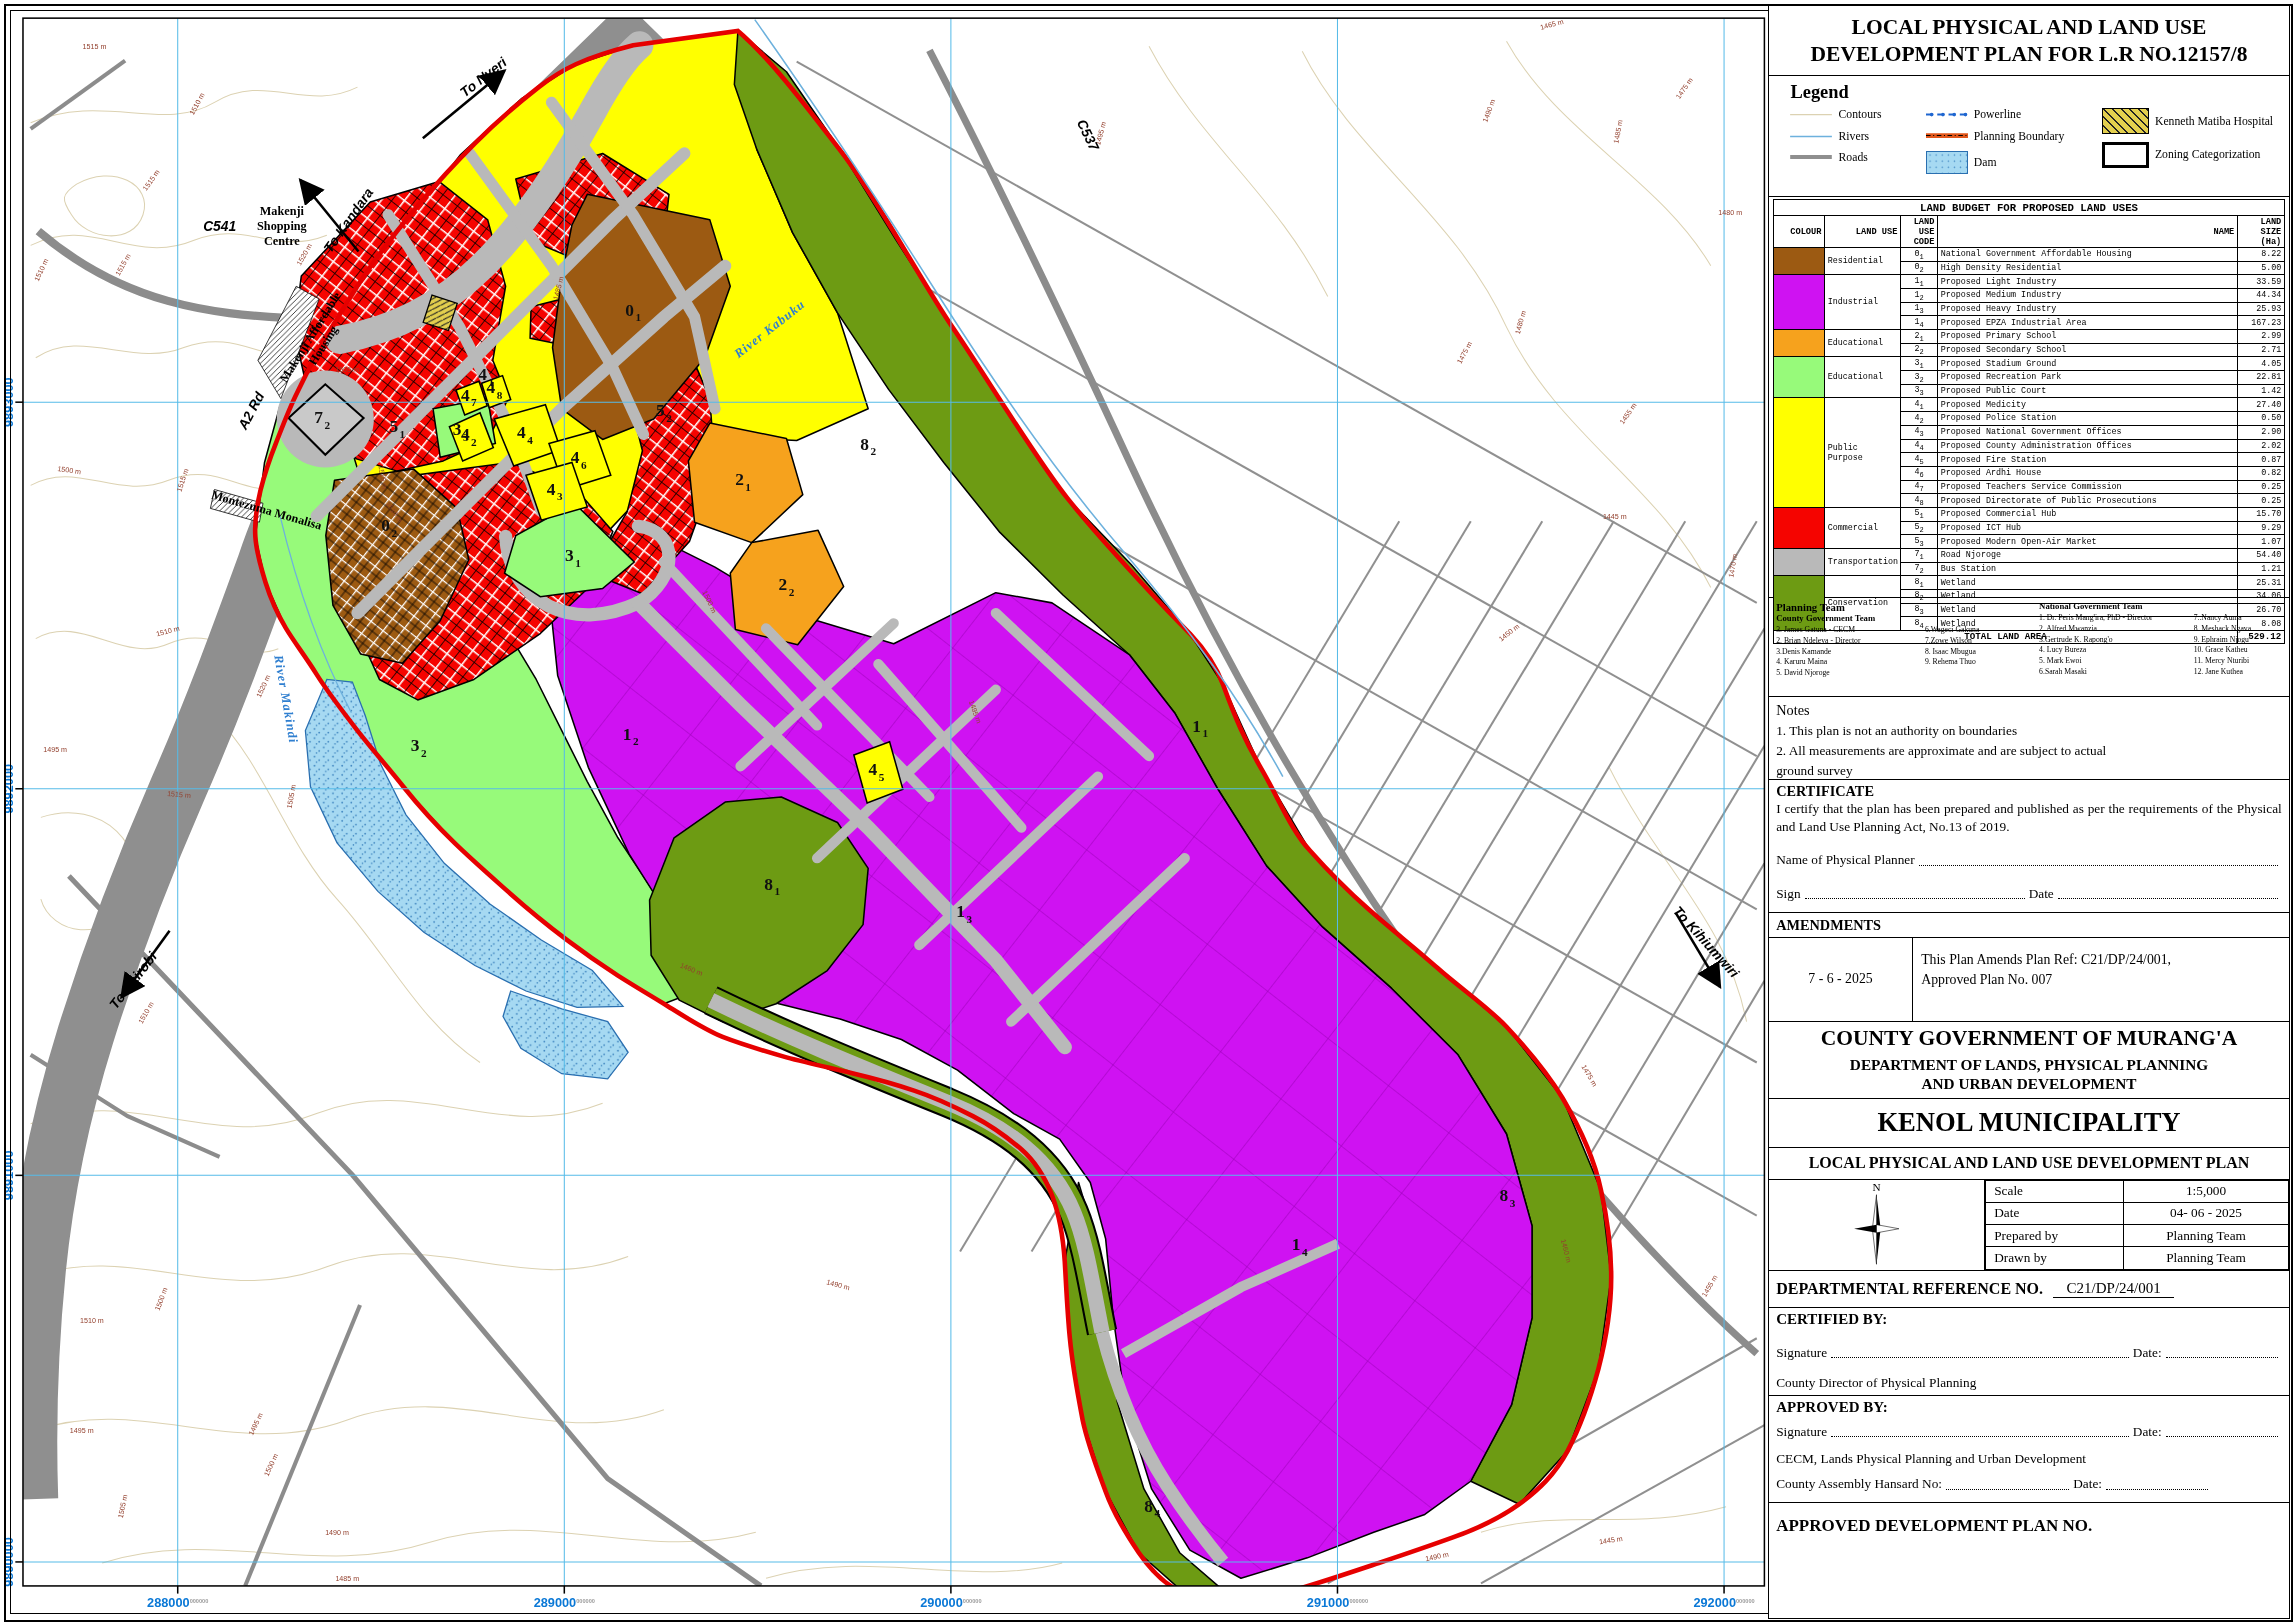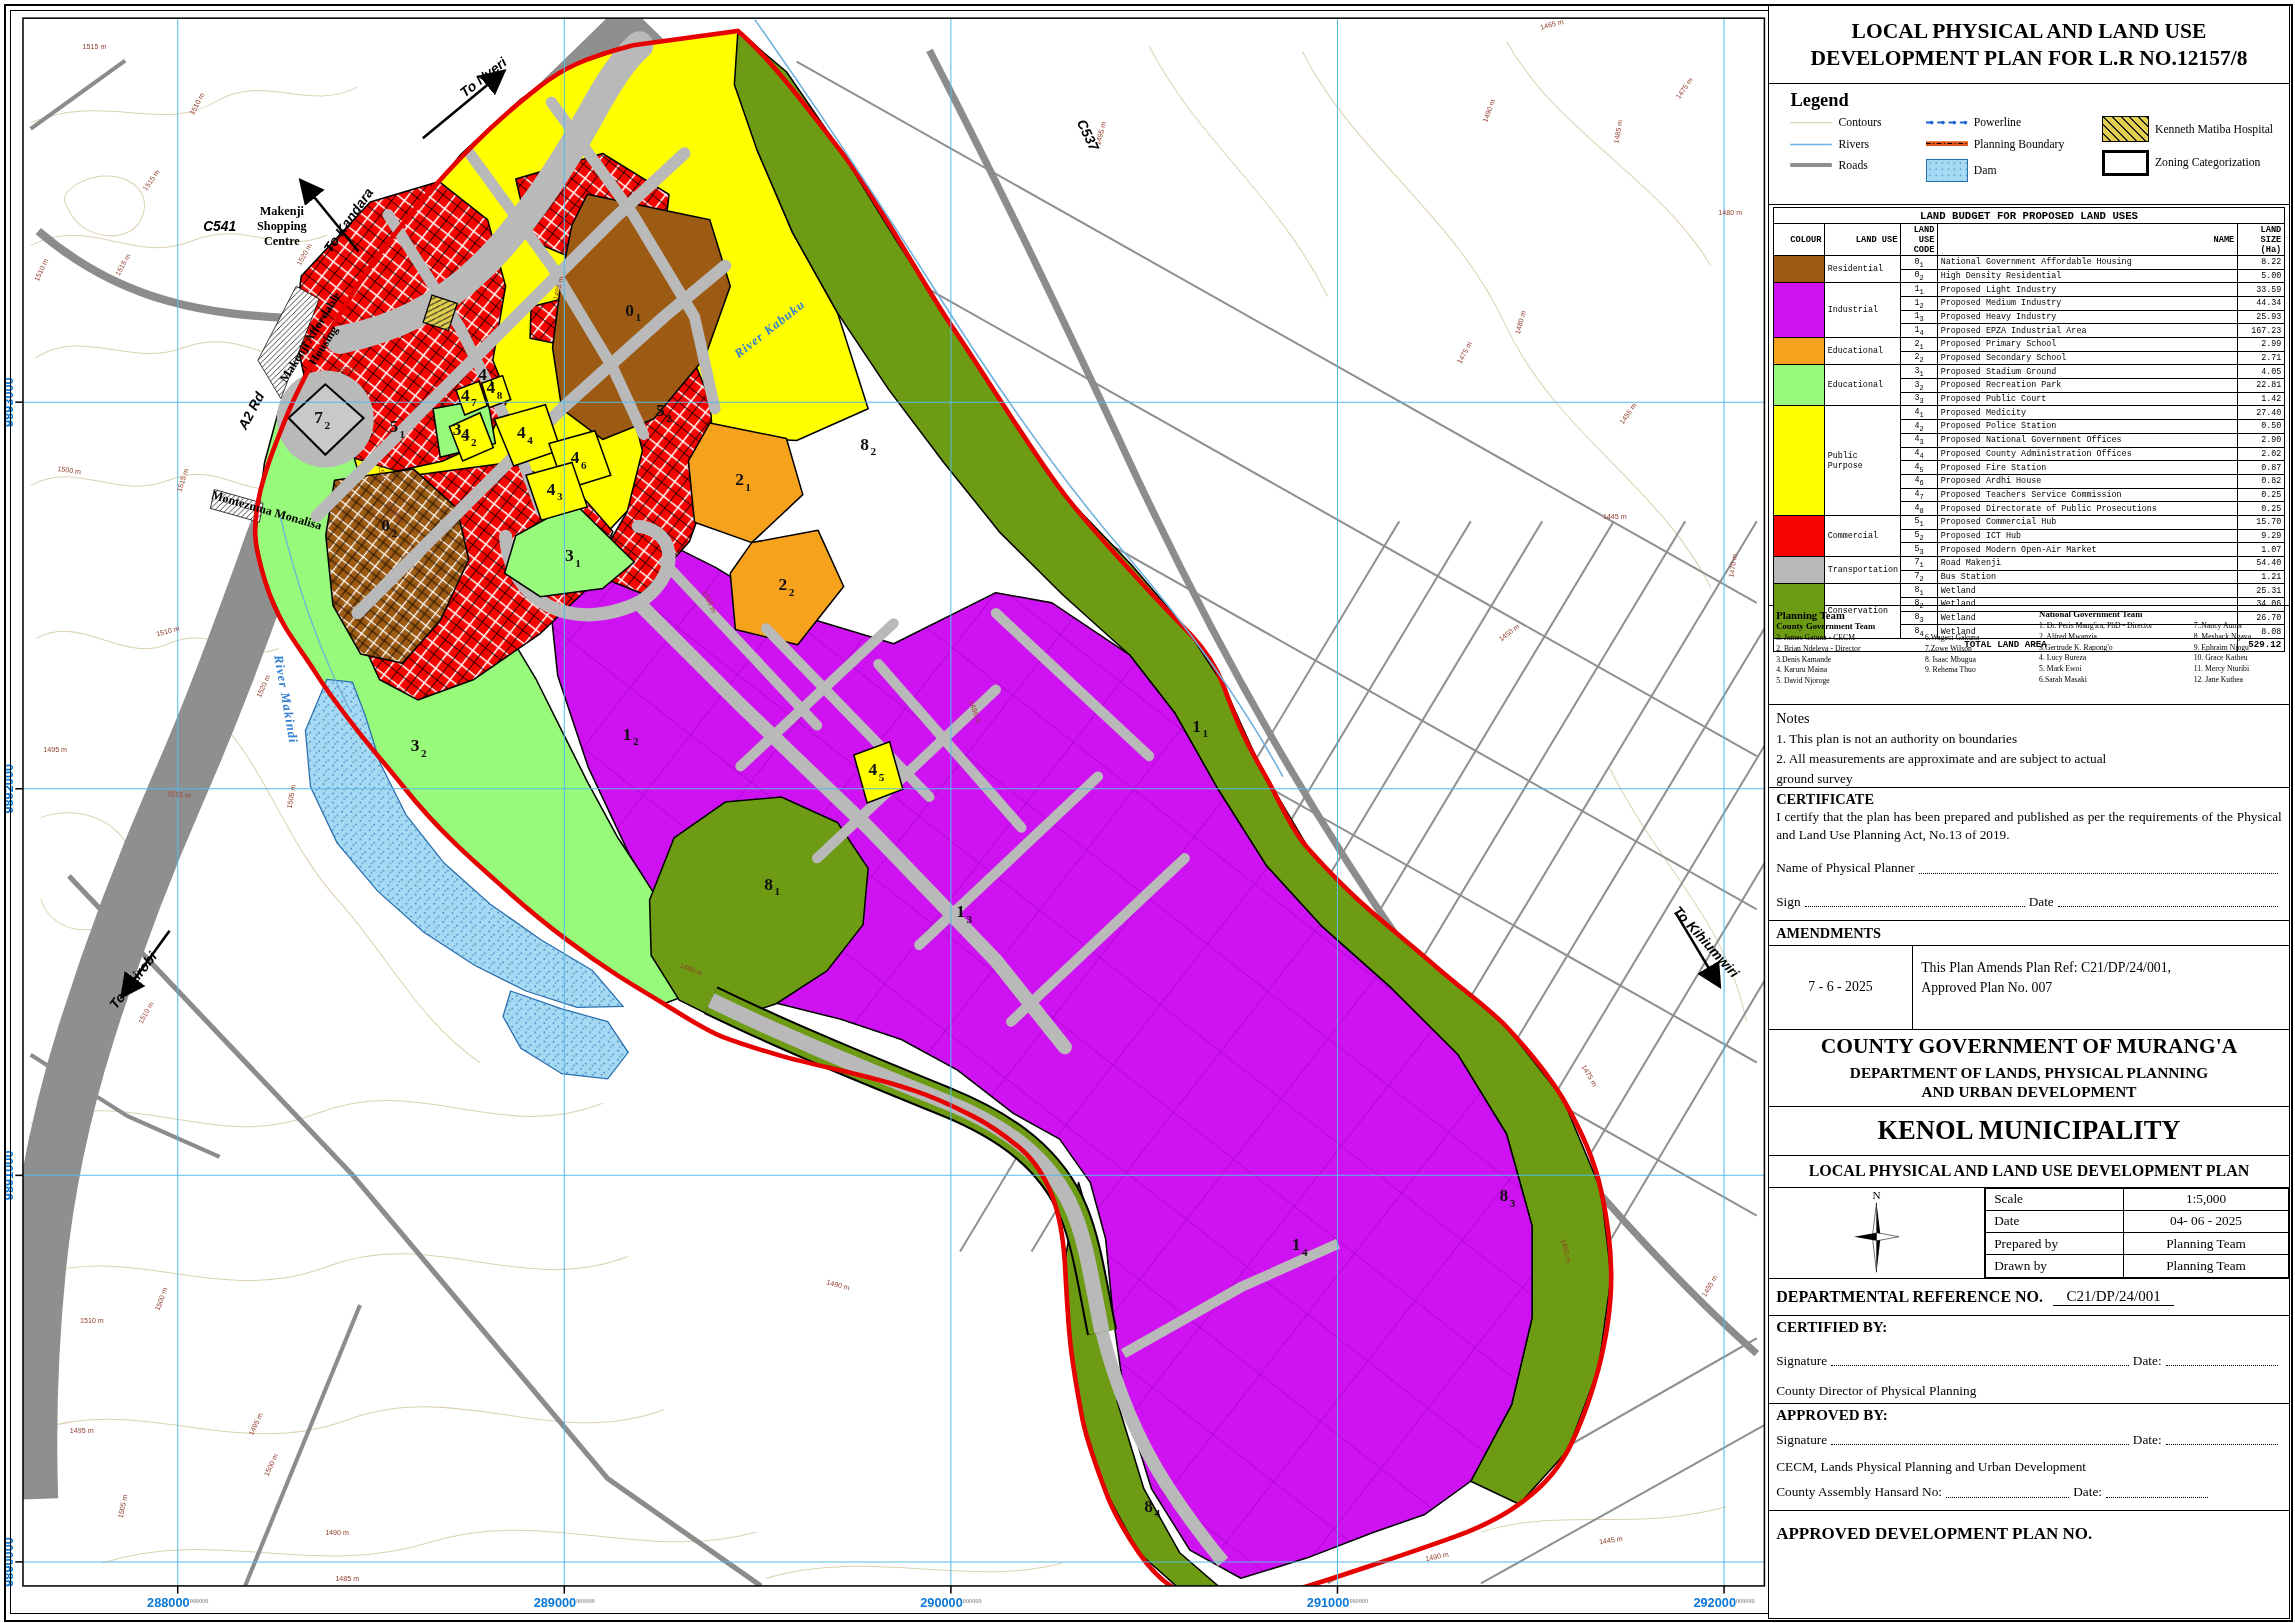--- a/index.html
+++ b/index.html
@@ -5,21 +5,21 @@
   html,body{margin:0;padding:0;}
   body{width:2295px;height:1624px;position:relative;background:#fff;font-family:"Liberation Serif",serif;color:#000;}
   .sheet-border-outer{position:absolute;left:4.1px;top:4.1px;width:2285px;height:1614px;border:2px solid #000;}
   .sheet-border-inner{position:absolute;left:10.2px;top:10.2px;width:2274px;height:1602px;border:1px solid #000;}
   #map-svg{position:absolute;left:0;top:0;}
 
   
   #panel{position:absolute;left:1768px;top:5.1px;width:522px;height:1614px;background:#fff;border:1.5px solid #000;display:flex;flex-direction:column;box-sizing:border-box;}
   .sec{border-bottom:1.5px solid #000;box-sizing:border-box;padding:3.1px 7.2px;position:relative;}
   .sec:last-child{border-bottom:none;}
-  .title-sec{height:78px;display:flex;align-items:center;justify-content:center;text-align:center;}
+  .title-sec{height:70px;display:flex;align-items:center;justify-content:center;text-align:center;}
   .title-sec h1{font-size:21.5px;line-height:26.6px;margin:0;font-weight:bold;}
   .legend-sec{height:121px;}
   .legend-title{font-size:18.4px;font-weight:bold;margin:3.1px 0 5.1px 14.3px;}
   .legend-grid{display:flex;gap:7.2px;margin-left:14.3px;}
   .leg-col{display:flex;flex-direction:column;gap:8.2px;}
   .leg-item{display:flex;align-items:center;gap:6.1px;font-size:11.7px;}
   .leg-line{width:42px;}
   .leg-swatch{width:47px;height:25.5px;box-sizing:border-box;flex:none;}
   .sw-dam{background:#a6d9f2;border:1px solid #2a6fb0;background-image:radial-gradient(#3f86c0 0.8px,transparent 0.9px);background-size:6.1px 6.1px;}
   .sw-hosp{border:1px solid #000;background:repeating-linear-gradient(45deg,#e3cf4e 0 4.6px,#222 4.6px 6.1px);}
@@ -602,21 +602,21 @@
           </tr>
           <tr>
             <td class="code">5<sub>3</sub></td>
             <td>Proposed Modern Open-Air Market</td>
             <td class="size">1.07</td>
           </tr>
           <tr>
             <td class="swatch" rowspan="2" style="background: rgb(185, 185, 185);"></td>
             <td rowspan="2">Transportation</td>
             <td class="code">7<sub>1</sub></td>
-            <td>Road Makenji</td>
+            <td>Road Njoroge</td>
             <td class="size">54.40</td>
           </tr>
           <tr>
             <td class="code">7<sub>2</sub></td>
             <td>Bus Station</td>
             <td class="size">1.21</td>
           </tr>
           <tr>
             <td class="swatch" rowspan="4" style="background: rgb(109, 155, 19);"></td>
             <td rowspan="4">Conservation</td>

